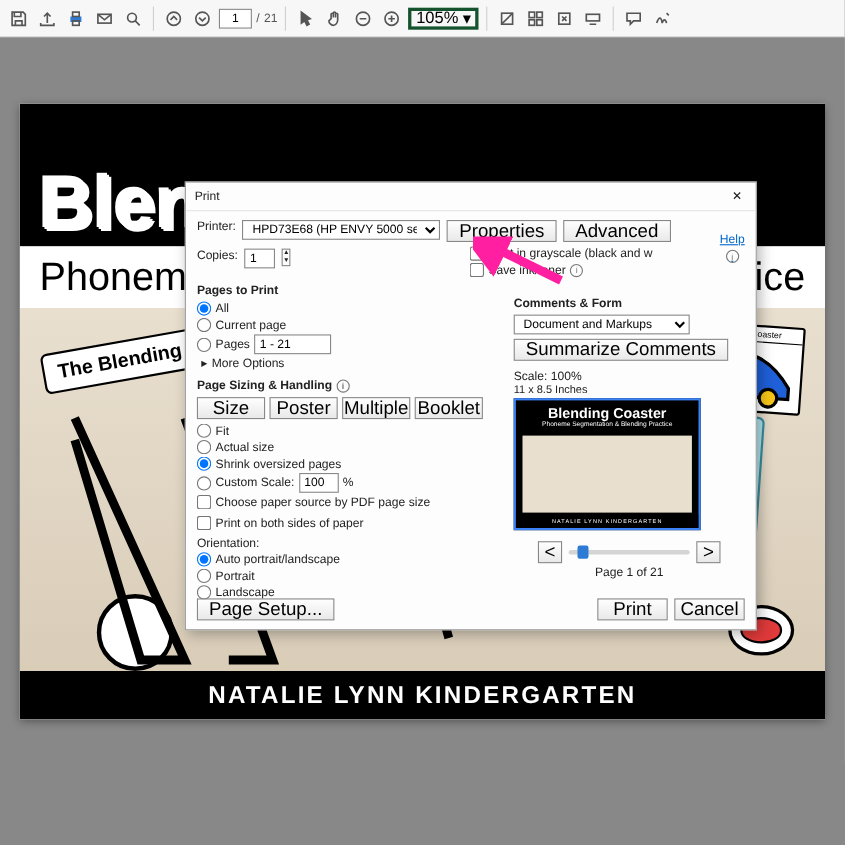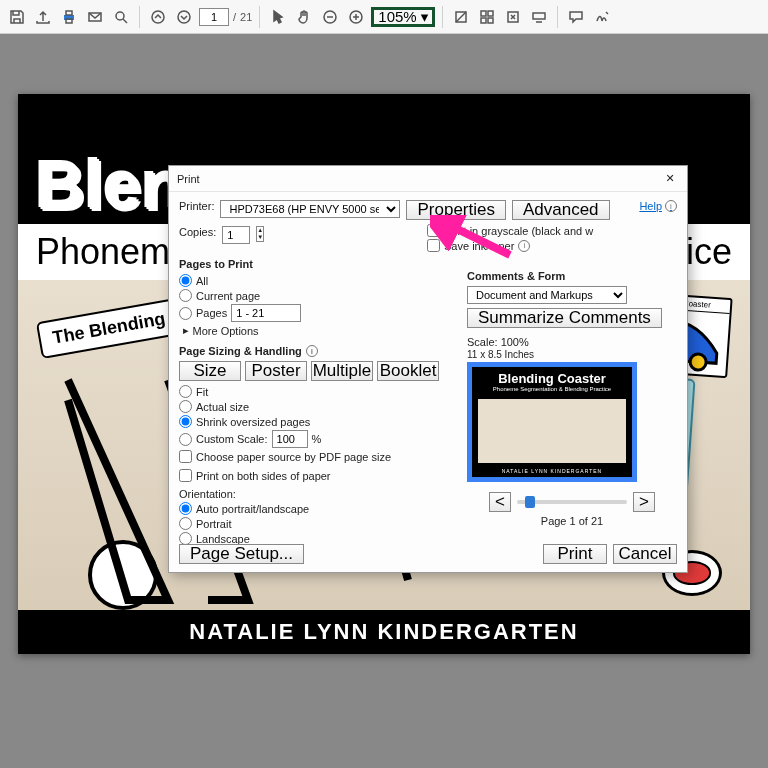--- a/index.html
+++ b/index.html
@@ -33,24 +33,24 @@
 .row label { font-size: 11px; }
 select, input[type=text], .numbox { border: 1px solid #888; height: 18px; font-size: 11px; padding: 0 4px; background: #fff; }
 .btn { border: 1px solid #888; background: linear-gradient(#fefefe,#e9e9e9); height: 20px; padding: 0 10px; font-size: 17px; cursor: pointer; display: inline-flex; align-items: center; }
 .section-h { font-weight: 700; margin: 8px 0 4px; display: flex; align-items: center; gap: 4px; text-align: center; }
 .radio-row, .check-row { display: flex; align-items: center; gap: 4px; margin: 2px 0 2px 0; font-size: 11px; }
 .radio-row input, .check-row input { margin: 0; }
 .tabs { display: flex; gap: 4px; margin: 4px 0; }
 .tabs .btn { width: 62px; justify-content: center; }
 .right-col { position: absolute; top: 70px; right: 10px; width: 210px; }
 .right-top { position: absolute; top: 30px; right: 10px; width: 250px; }
-.help-link { position: absolute; top: 8px; right: 10px; color: #0066cc; text-decoration: underline; font-size: 11px; display: flex; align-items: center; gap: 3px; }
+.help-link { position: absolute; top: 20px; right: 10px; color: #0066cc; text-decoration: underline; font-size: 11px; display: flex; align-items: center; gap: 3px; flex-direction: column; }
 .info-ico { width: 12px; height: 12px; border: 1px solid #777; border-radius: 50%; font-size: 8px; display: inline-flex; align-items: center; justify-content: center; color: #777; }
 .preview-box { margin-top: 1px; }
-.preview-img { width: 170px; height: 120px; background: #000; border: 5px solid #3b82f6; position: relative; overflow: hidden; }
+.preview-img { width: 170px; height: 120px; background: #000; border: 2px solid #3b82f6; position: relative; overflow: hidden; }
 .pv-title { color: #fff; font-size: 13px; font-weight: 800; text-align: center; padding-top: 4px; }
 .pv-sub { color: #fff; font-size: 6px; text-align: center; }
 .pv-body { position: absolute; top: 32px; left: 6px; right: 6px; bottom: 14px; background: #e9dfcf; }
 .pv-foot { position: absolute; bottom: 0; left: 0; right: 0; height: 12px; background: #000; color: #fff; font-size: 5px; text-align: center; line-height: 12px; letter-spacing: 1px; }
 .slider-row { display: flex; align-items: center; gap: 6px; margin-top: 10px; justify-content: center; }
 .slider-row .btn { width: 22px; padding: 0; justify-content: center; }
 .slider-track { width: 110px; height: 4px; background: #d4d4d4; position: relative; border-radius: 2px; }
 .slider-thumb { position: absolute; left: 8px; top: -4px; width: 10px; height: 12px; background: #2e7bd6; border-radius: 2px; }
 .dlg-footer { position: absolute; bottom: 8px; right: 10px; display: flex; gap: 6px; }
 .dlg-footer-left { position: absolute; bottom: 8px; left: 10px; }

